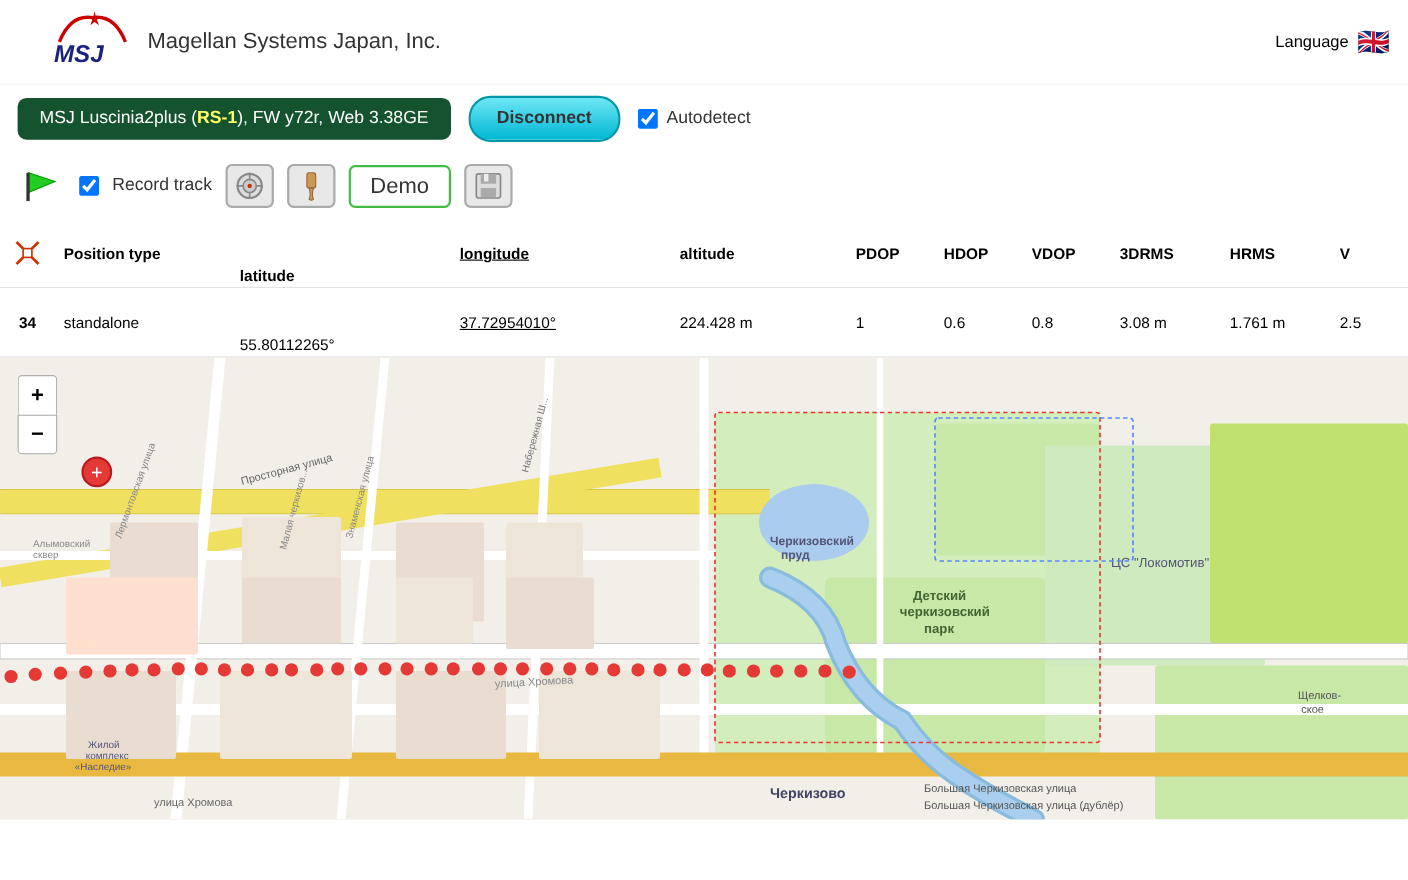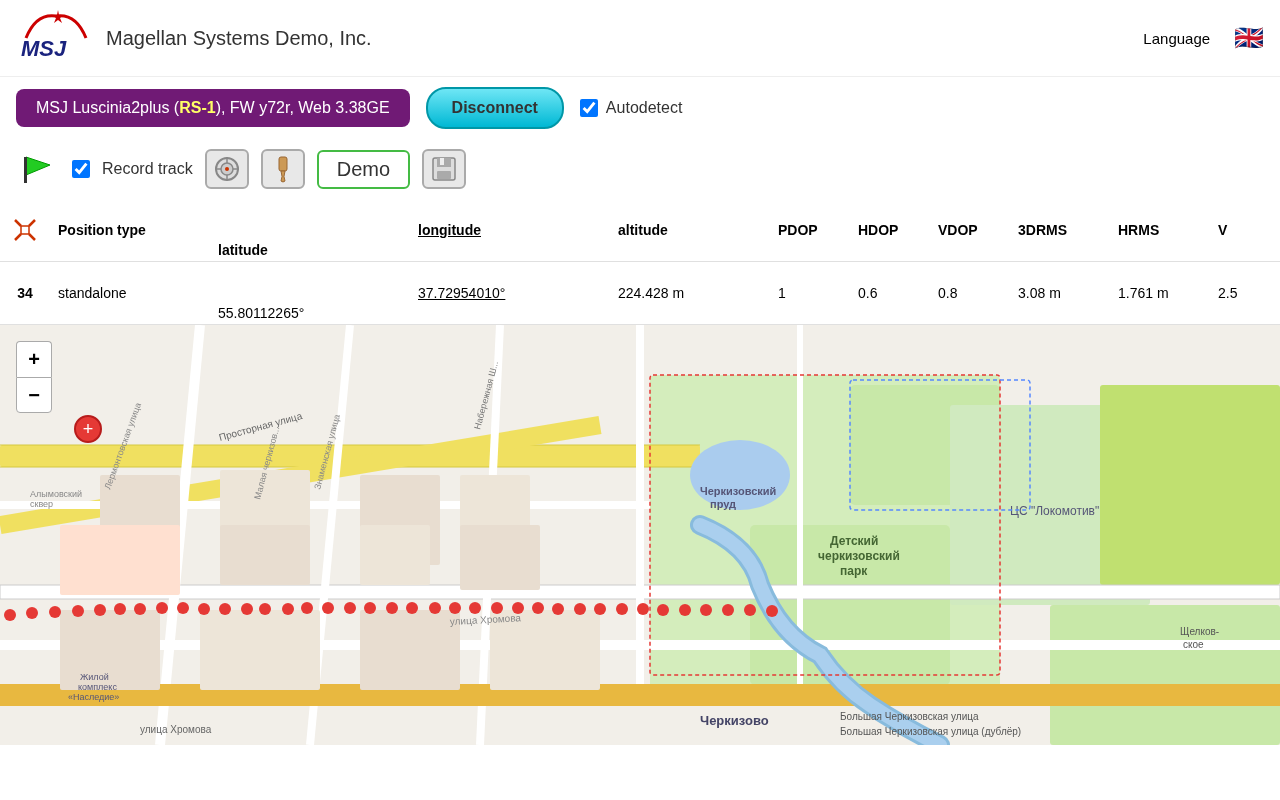--- a/index.html
+++ b/index.html
@@ -1,25 +1,25 @@
 <!DOCTYPE html>
 <html><head>
   <meta charset="utf-8">
   <style>
     * { margin: 0; padding: 0; box-sizing: border-box; }
     body { font-family: Arial, sans-serif; background: #fff; width: 1280px; height: 800px; overflow: hidden; }
 
     
     .header { display: flex; align-items: center; justify-content: space-between; padding: 8px 16px 8px 16px; border-bottom: 1px solid #eee; }
-    .logo-area { display: flex; align-items: center; gap: 10px; }
-    .language-area { display: flex; align-items: center; gap: 24px; font-size: 15px; }
+    .logo-area { display: flex; align-items: center; gap: 10px; margin-left: 28px; }
+    .language-area { display: flex; align-items: center; gap: 8px; font-size: 15px; }
 
     
     .connection-bar { display: flex; align-items: center; gap: 16px; padding: 10px 16px; }
-    .device-badge { background: #701a75; color: #fff; padding: 10px 20px; border-radius: 8px; font-size: 16px; font-weight: normal; }
+    .device-badge { background: #14532d; color: #fff; padding: 10px 20px; border-radius: 8px; font-size: 16px; font-weight: normal; }
     .device-badge b { font-weight: bold; }
     .disconnect-btn { background: linear-gradient(180deg, #6ee6f5 0%, #00b8d4 100%); border: 2px solid #0097a7; border-radius: 20px; padding: 10px 24px; font-size: 16px; cursor: pointer; color: #333; font-weight: bold; text-align: center; }
     .autodetect-area { display: flex; align-items: center; gap: 8px; font-size: 16px; color: #333; }
     .autodetect-area input[type=checkbox] { width: 18px; height: 18px; }
 
     
     .toolbar { display: flex; align-items: center; gap: 12px; padding: 10px 16px; }
     .flag-btn { width: 44px; height: 36px; background: transparent; border: none; cursor: pointer; font-size: 22px; display: flex; align-items: center; justify-content: center; }
     .record-checkbox { width: 18px; height: 18px; }
     .record-label { font-size: 16px; color: #333; }
@@ -62,21 +62,21 @@
   <div class="logo-area">
 
     <svg width="80" height="60" viewBox="0 0 80 60">
 
       <path d="M10,30 Q20,5 40,8 Q60,5 70,30" stroke="#cc0000" stroke-width="3" fill="none"></path>
 
       <polygon points="42,2 43,7 48,7 44,10 46,15 42,12 38,15 40,10 36,7 41,7" fill="#cc0000"></polygon>
 
       <text x="5" y="48" font-size="22" font-weight="bold" font-style="italic" fill="#1a237e">MSJ</text>
     </svg>
-    <span style="font-size:20px; color:#333; font-weight:normal;">Magellan Systems Demo, Inc.</span>
+    <span style="font-size:20px; color:#333; font-weight:normal;">Magellan Systems Japan, Inc.</span>
   </div>
   <div class="language-area">
     <span style="font-size:15px;">Language</span>
     <span style="font-size:24px;">🇬🇧</span>
   </div>
 </div>
 
 <div class="connection-bar">
   <div class="device-badge">
     <span>MSJ Luscinia2plus (</span><b style="color:#ffff66;">RS-1</b><span>), FW y72r, Web 3.38GE</span>

